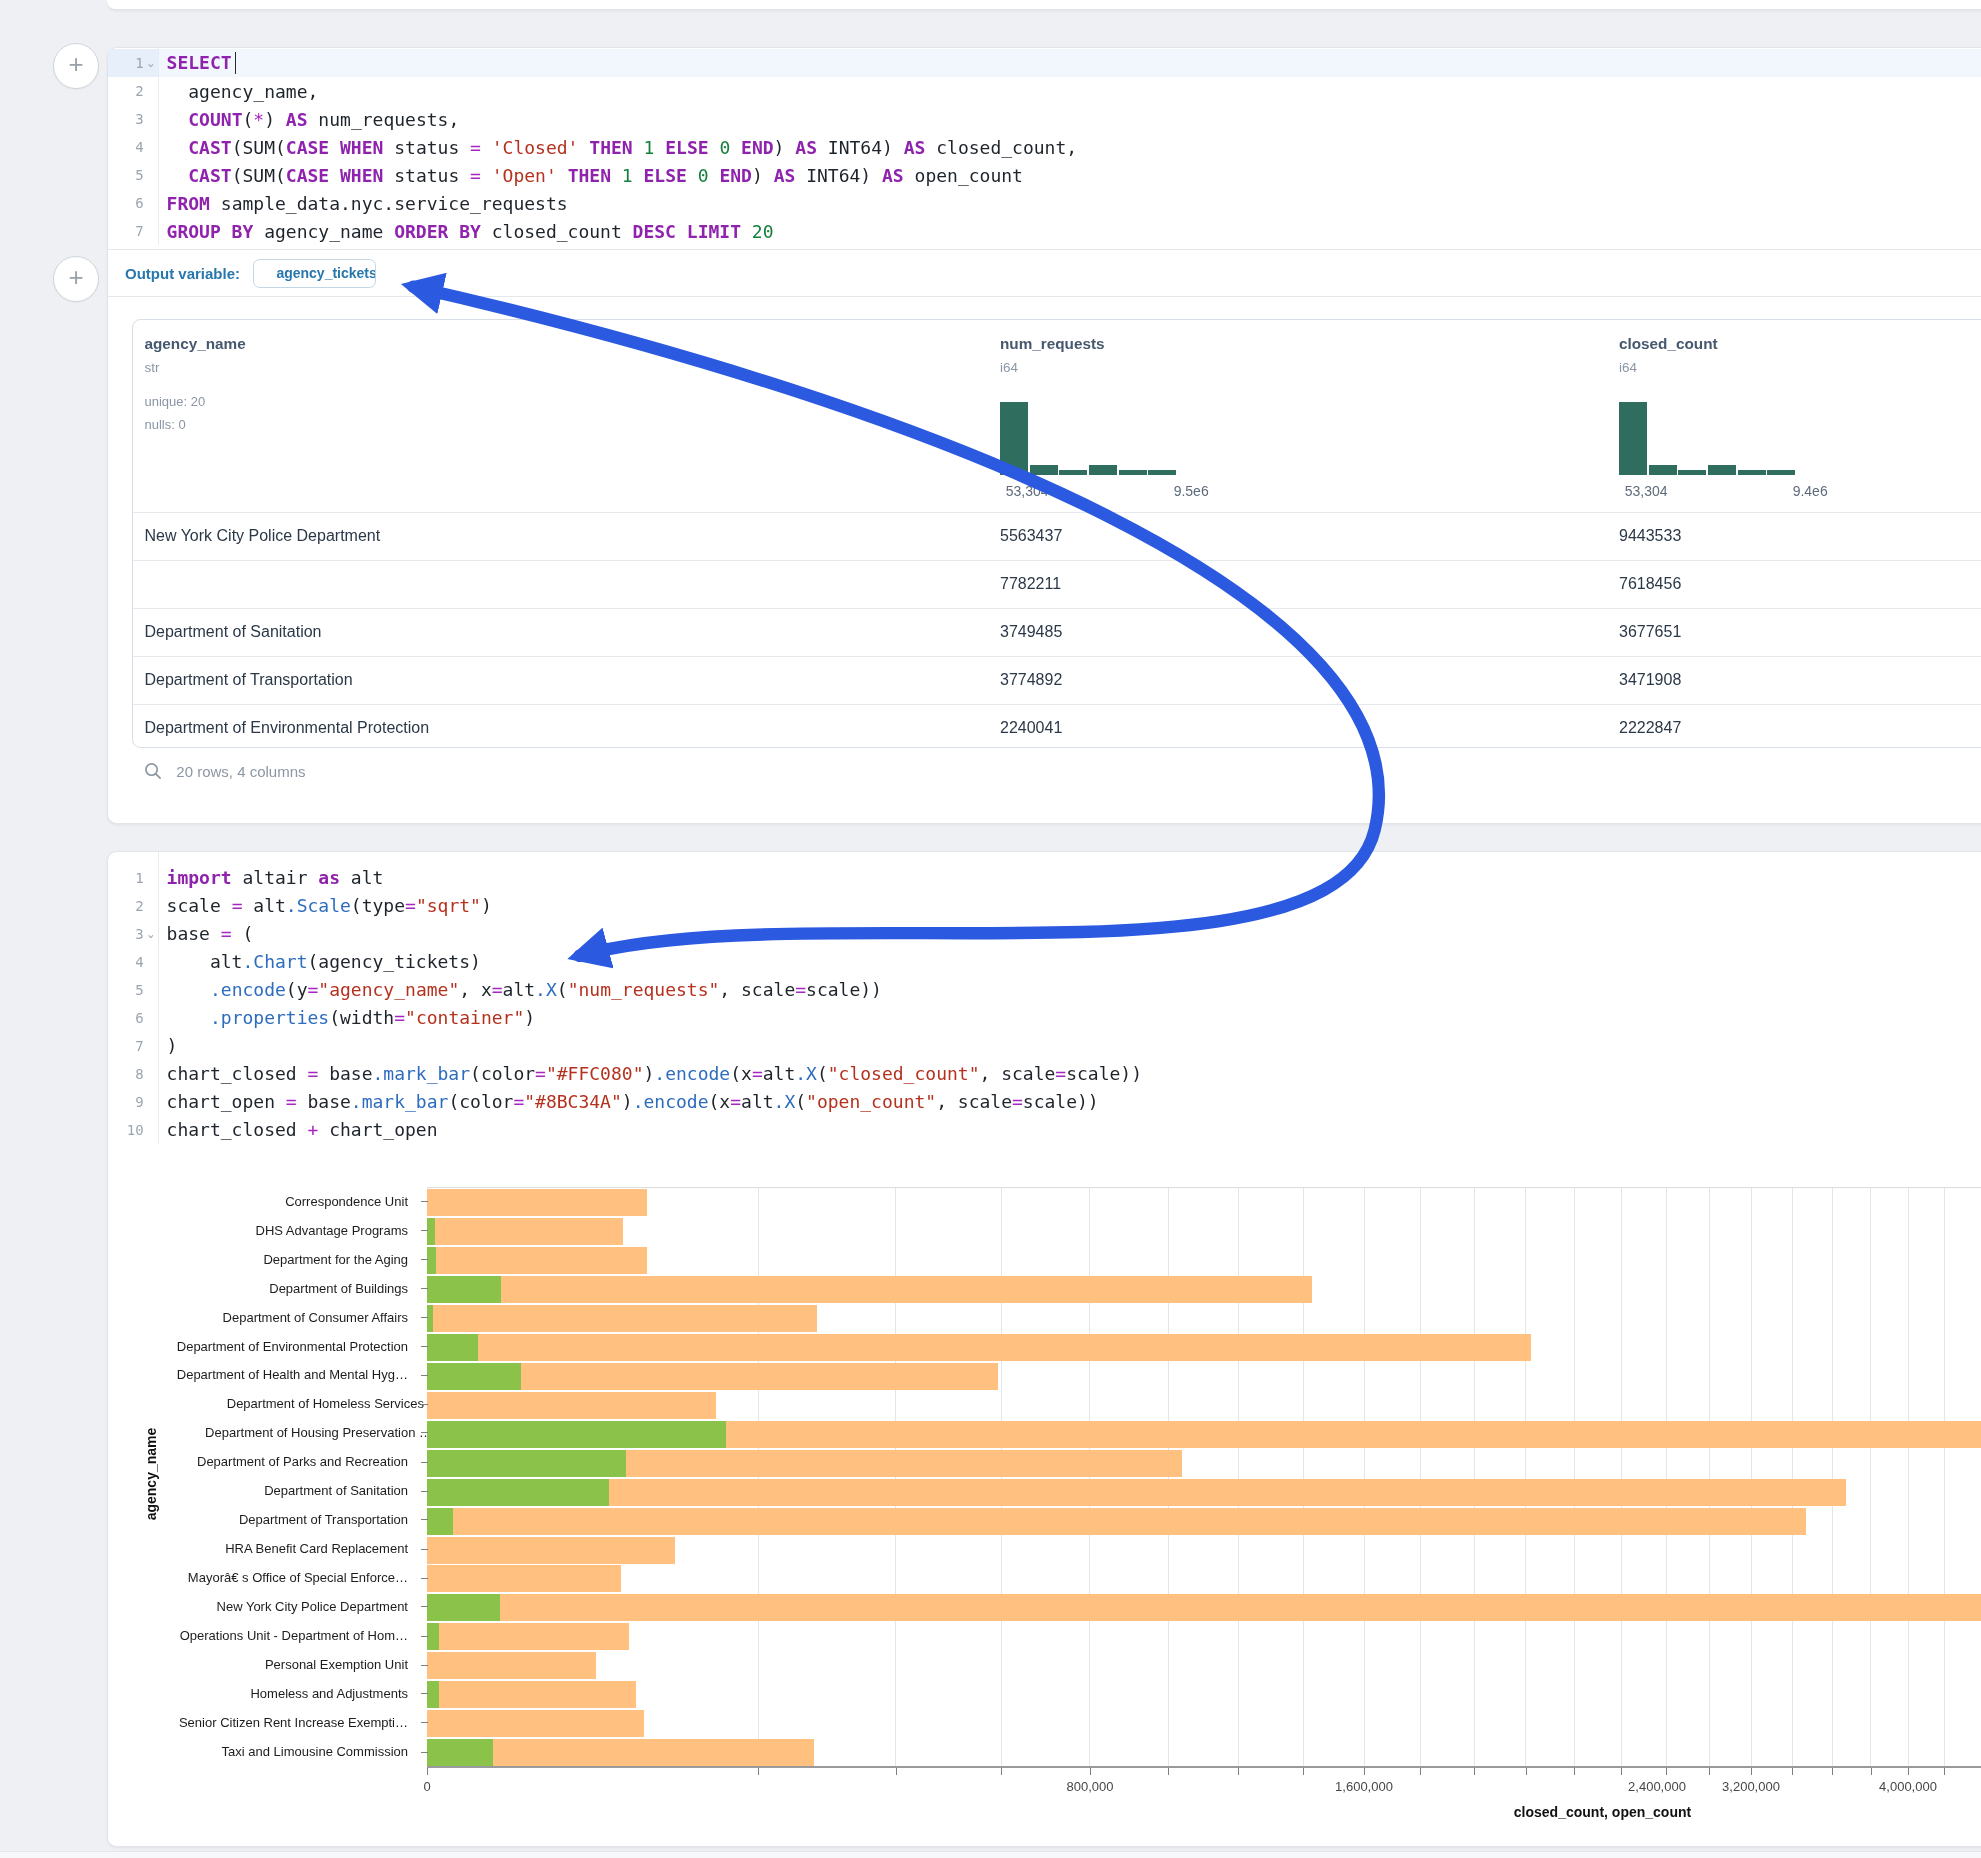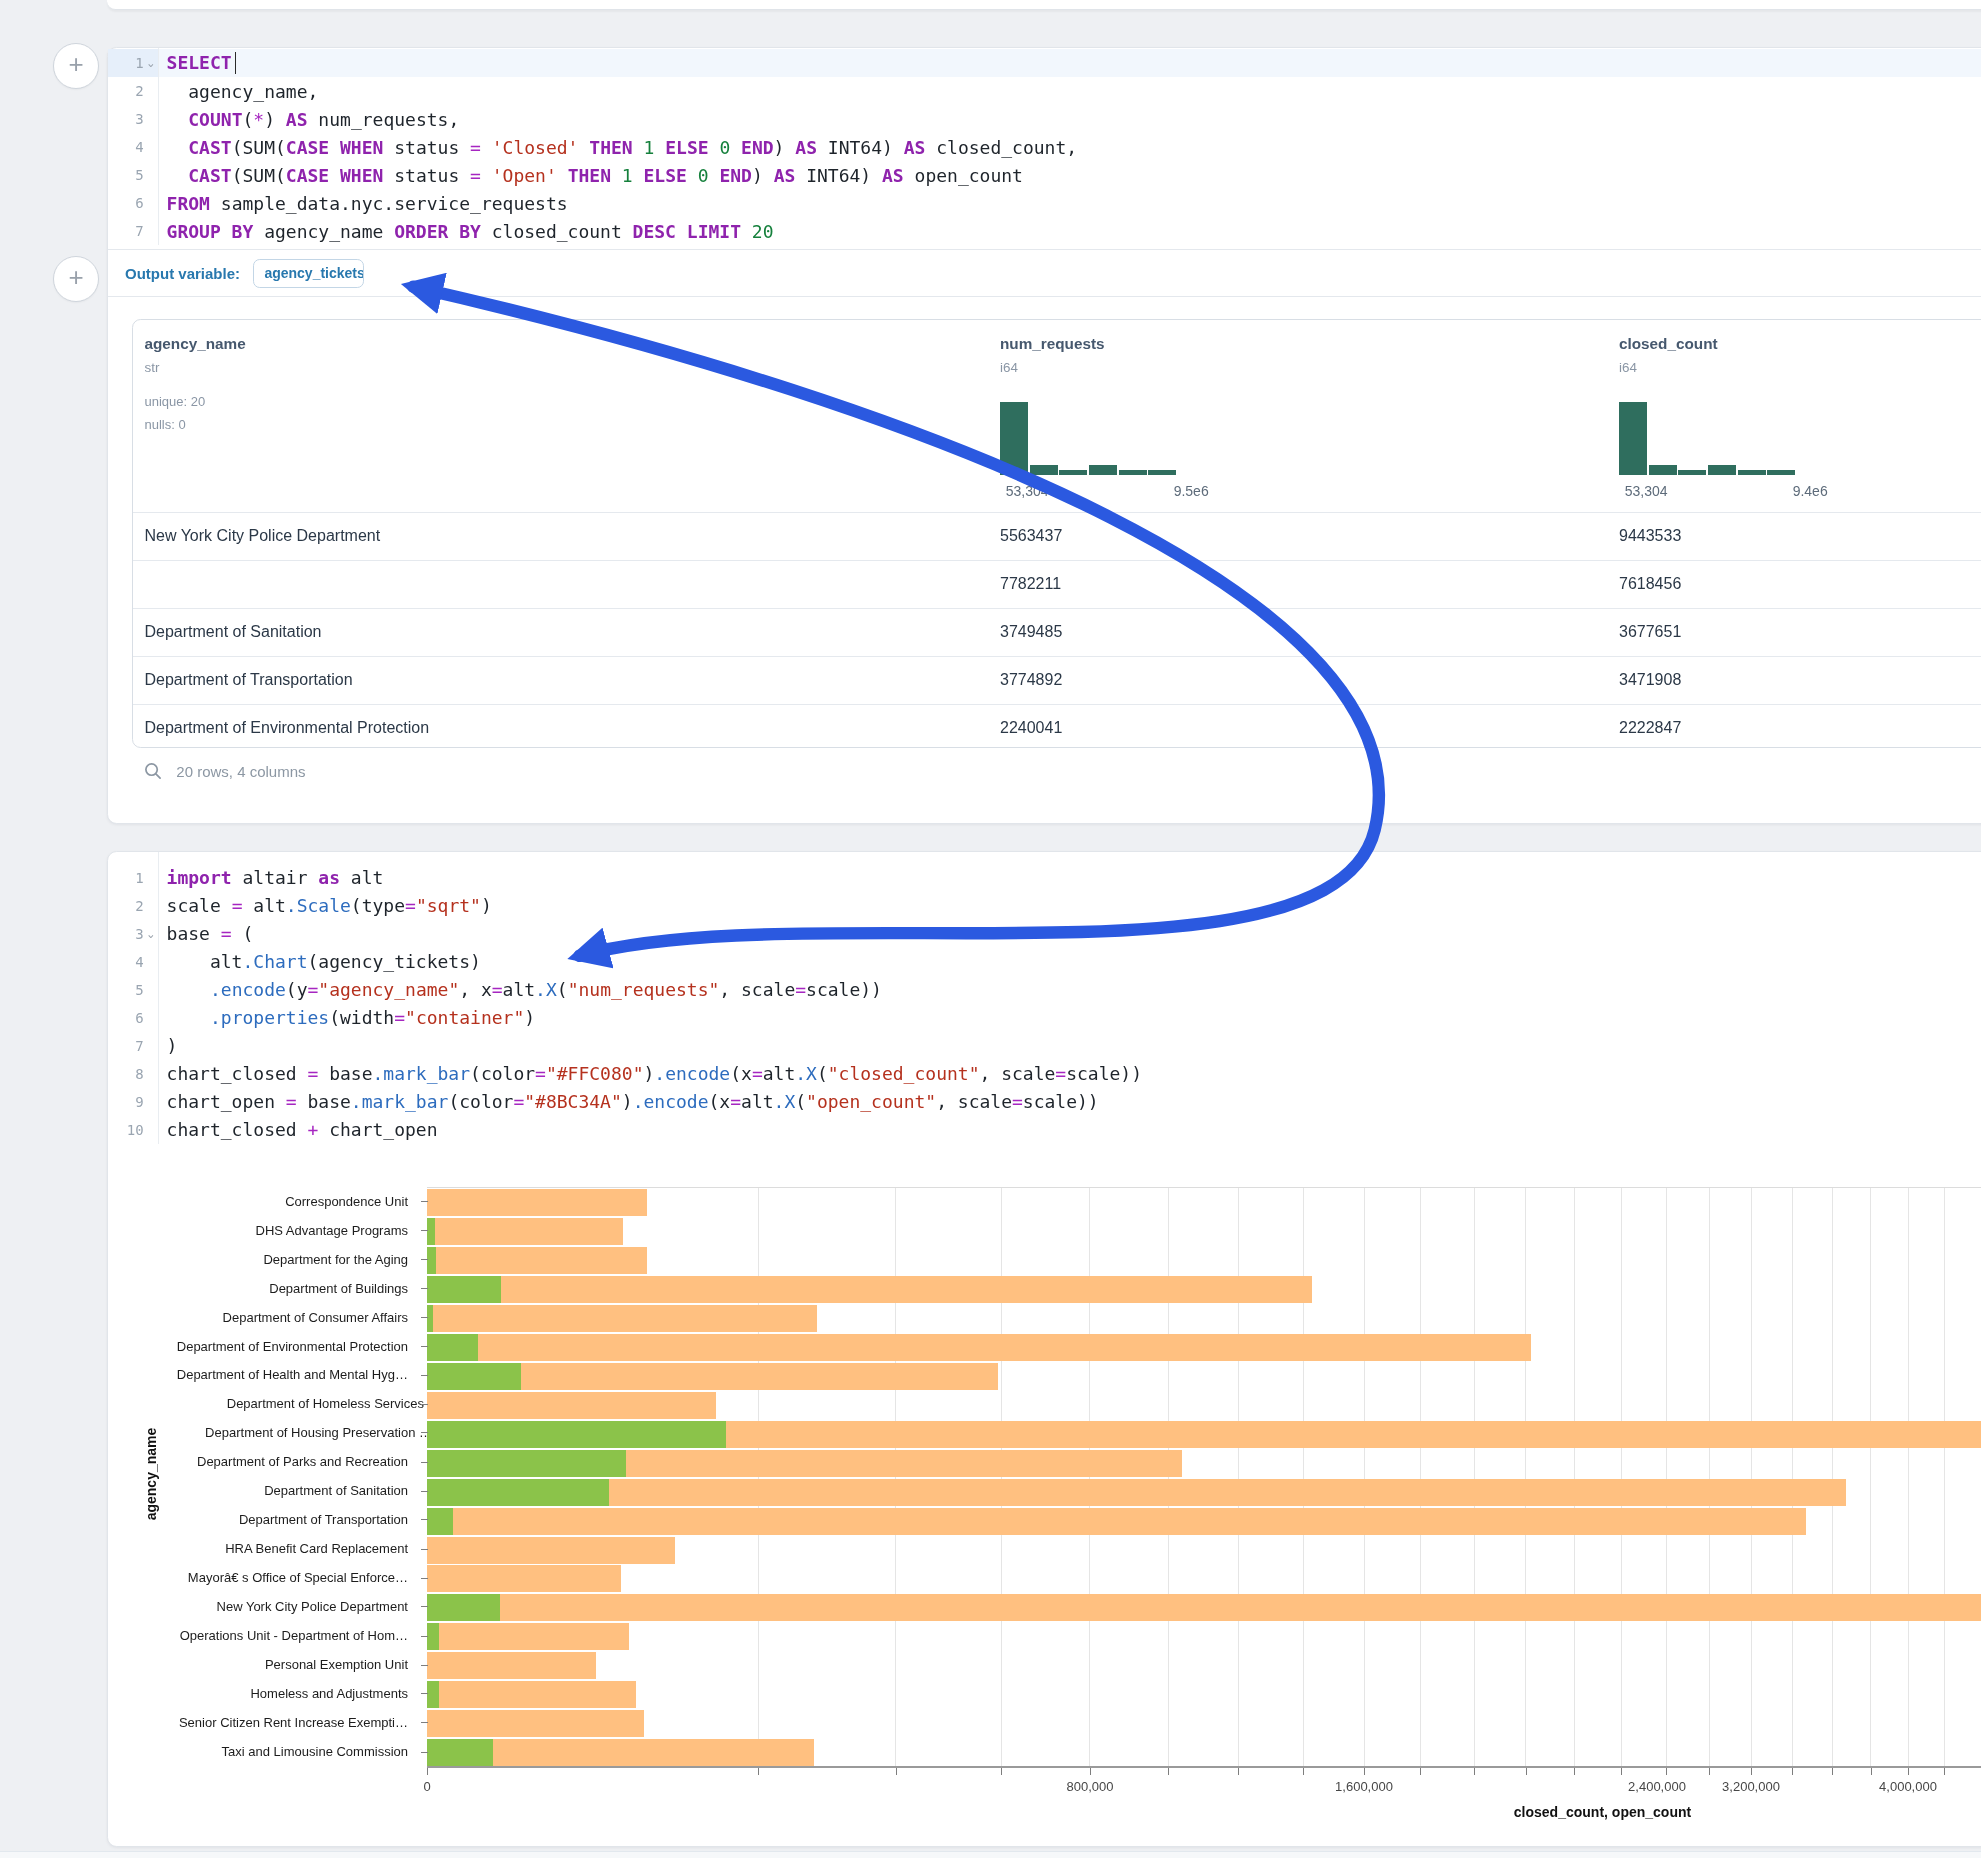--- a/index.html
+++ b/index.html
@@ -50,21 +50,21 @@
   .tk-d{color:#1e242b}
   .caret{display:inline-block;width:1.9px;height:22px;background:#2a2a2a;vertical-align:-4.8px;margin-left:2.9px}
 
   .divider{position:absolute;left:0;right:0;height:1px;background:#e4e8ed}
 
   
   .output-row{position:absolute;left:17px;top:202px;height:46px;display:flex;align-items:center}
   .output-label{color:#2878ae;font-weight:bold;font-size:15px}
   .output-pill{
     margin-left:13.4px;width:99px;height:27px;border:1px solid #c3d6e6;border-radius:6.7px;
-    color:#2878ae;font-weight:bold;font-size:14px;line-height:26px;padding:0 0 0 10px;
+    color:#2878ae;font-weight:bold;font-size:14px;line-height:26px;padding:0 0 0 22px;
     overflow:hidden;white-space:nowrap;background:#fff;cursor:text;
   }
 
   
   .table-card{
     position:absolute;left:24px;top:271px;width:1888px;height:427px;
     border:1px solid #d8dee5;border-radius:8.6px;overflow:hidden;background:#fff;
   }
   .t-header{position:relative;height:192px}
   .t-col{position:absolute;top:0}

